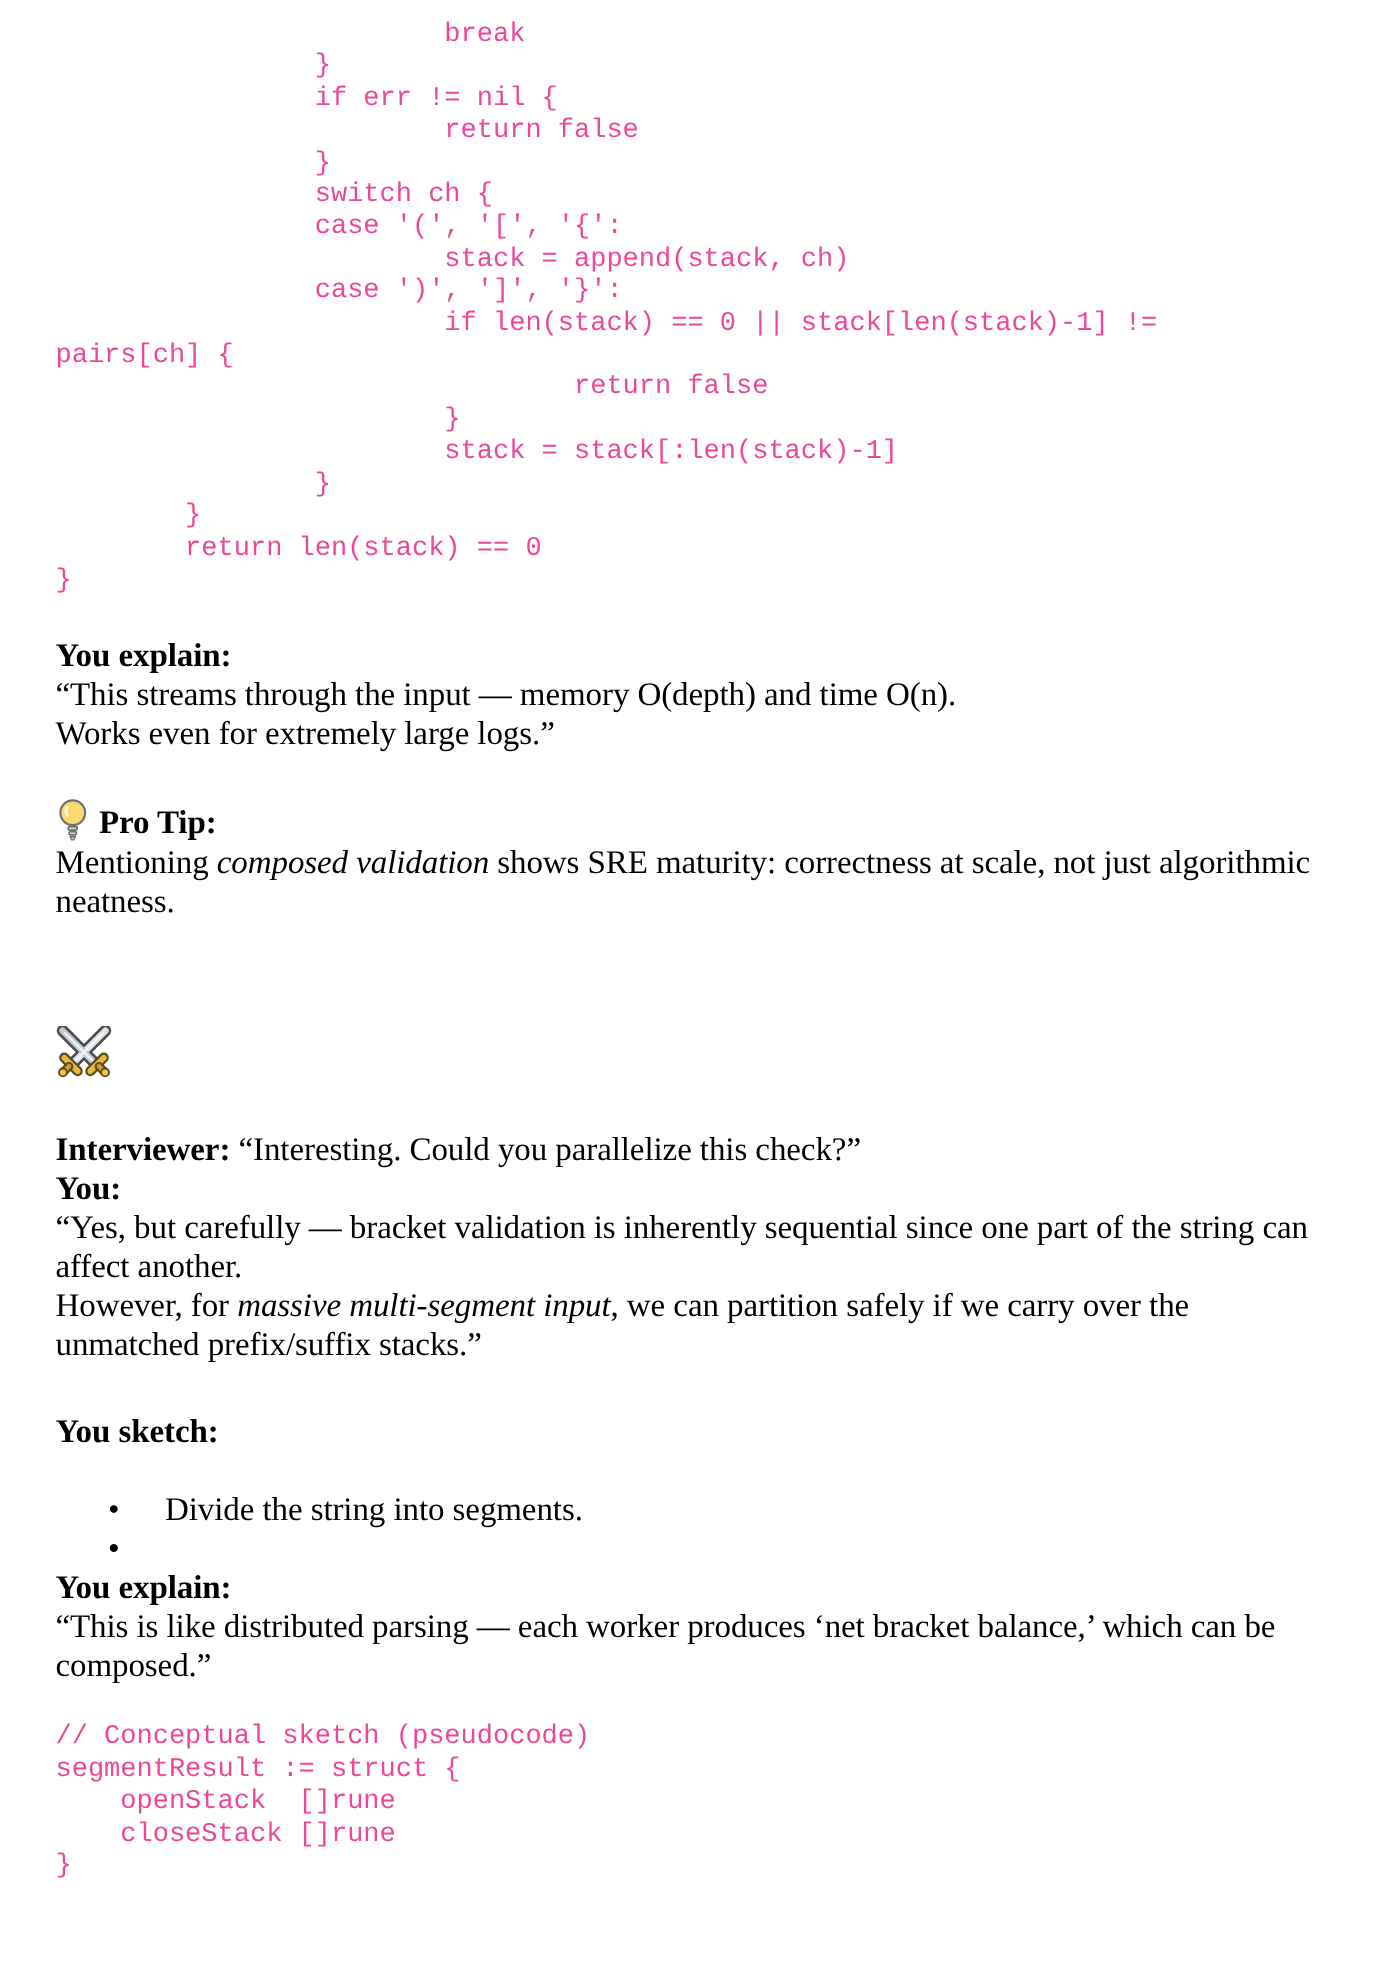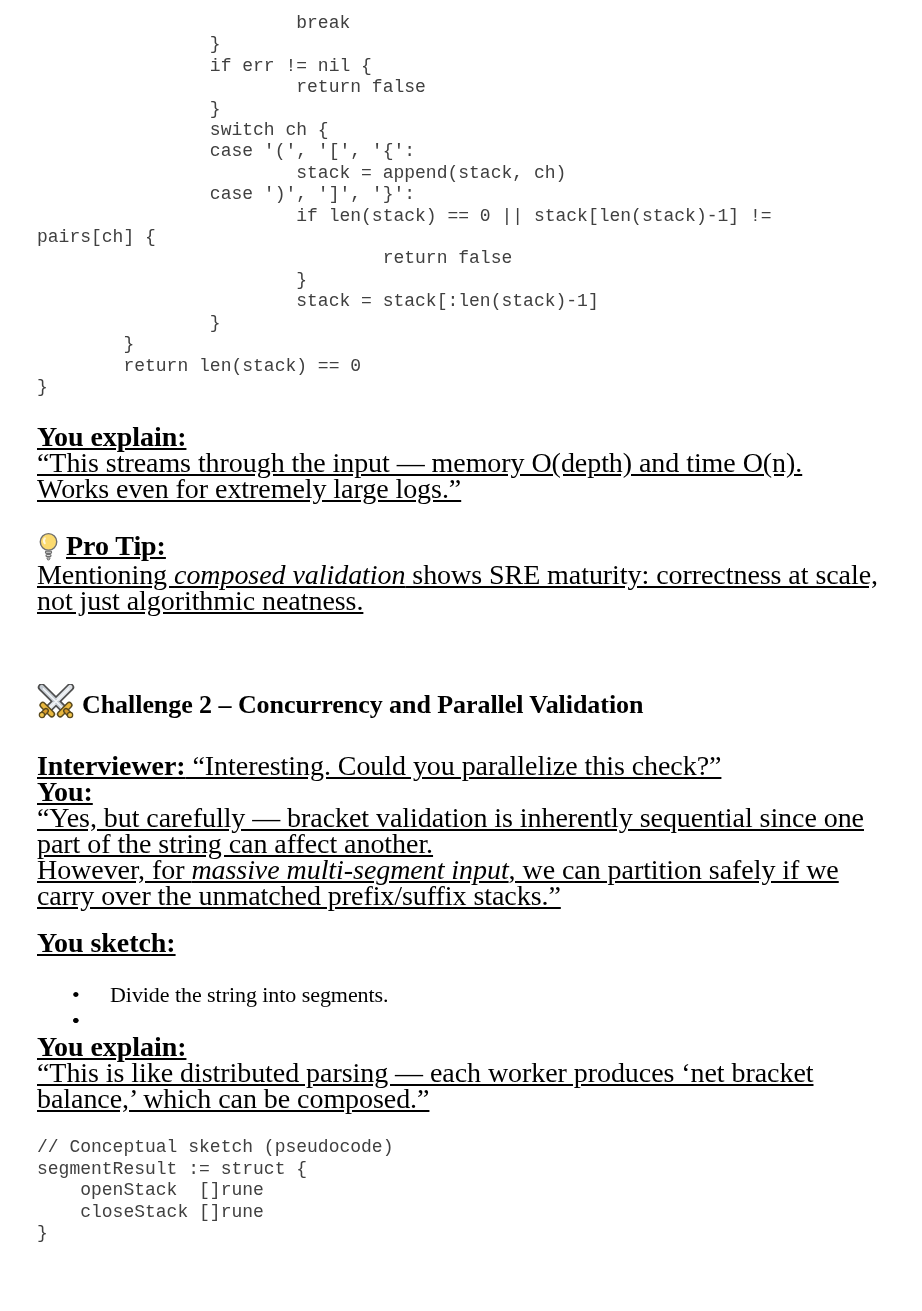--- a/index.html
+++ b/index.html
@@ -11,33 +11,33 @@
   }
   .page {
     width:922px; height:1311px;
     padding:13px 36px 0 37px;
     background:#ffffff;
     overflow:hidden;
   }
   pre.code {
     font-family:"Liberation Mono","DejaVu Sans Mono",monospace;
     font-size:18px; line-height:21.4px;
-    color:#404040;
+    color:#ec4899;
     white-space:pre;
   }
-  .para { font-size:28px; line-height:26px; letter-spacing:-0.06px;text-decoration:underline; }
+  .para { font-size:22px; line-height:26px; letter-spacing:-0.06px; }
   .m-explain1 { margin-top:26px; }
   .m-protip  { margin-top:30px; }
   h2.heading {
     margin-top:70px;
     font-size:26px; line-height:32px; font-weight:bold;
     letter-spacing:-0.06px;
   }
   .m-dialogue { margin-top:31px; }
-  .m-sketch   { margin-top:21px; }
+  .m-sketch   { margin-top:32px; }
   ul.bullets {
     margin-top:26px;
     list-style:none;
     padding-left:73px;
     font-size:22px; line-height:26px; letter-spacing:-0.06px;
   }
   ul.bullets li { position:relative; }
   ul.bullets li .dot { position:absolute; left:-38px; top:0; }
   .m-explain2 { margin-top:26px; }
   pre.m-bottom { margin-top:25px; }
@@ -88,21 +88,21 @@
         <path d="M22 28.5 L30.5 20" stroke="#5a4a1e" stroke-width="6.4" stroke-linecap="round" fill="none"></path>
         <path d="M22 28.5 L30.5 20" stroke="#E9B83F" stroke-width="3.6" stroke-linecap="round" fill="none"></path>
         <path d="M5.5 20 L14 28.5" stroke="#5a4a1e" stroke-width="6.4" stroke-linecap="round" fill="none"></path>
         <path d="M5.5 20 L14 28.5" stroke="#E9B83F" stroke-width="3.6" stroke-linecap="round" fill="none"></path>
         <path d="M27.5 25.5 L31 29" stroke="#5a4a1e" stroke-width="5.6" stroke-linecap="round" fill="none"></path>
         <path d="M27.5 25.5 L31 29" stroke="#d89a2b" stroke-width="3" stroke-linecap="round" fill="none"></path>
         <path d="M8.5 25.5 L5 29" stroke="#5a4a1e" stroke-width="5.6" stroke-linecap="round" fill="none"></path>
         <path d="M8.5 25.5 L5 29" stroke="#d89a2b" stroke-width="3" stroke-linecap="round" fill="none"></path>
         <circle cx="31.3" cy="29.3" r="2.5" fill="#f3c64d" stroke="#5a4a1e" stroke-width="1.2"></circle>
         <circle cx="4.7" cy="29.3" r="2.5" fill="#f3c64d" stroke="#5a4a1e" stroke-width="1.2"></circle>
-      </svg><span>Challenge 2 – Concurrency and Parallel Validation</span></h2>
+      </svg></h2>
 
   <p class="para m-dialogue"><strong>Interviewer:</strong><span> “Interesting. Could you parallelize this check?”</span><br><strong>You:</strong><br><span>“Yes, but carefully — bracket validation is inherently sequential since one part of the string can affect another.</span><br><span>However, for </span><em>massive multi-segment input</em><span>, we can partition safely if we carry over the unmatched prefix/suffix stacks.”</span></p>
 
   <p class="para m-sketch"><strong>You sketch:</strong></p>
 
   <ul class="bullets">
     <li><span class="dot">•</span><span>Divide the string into segments.</span></li>
     <li><span class="dot">•</span></li>
     <li><span class="dot">•</span></li>
   </ul>

